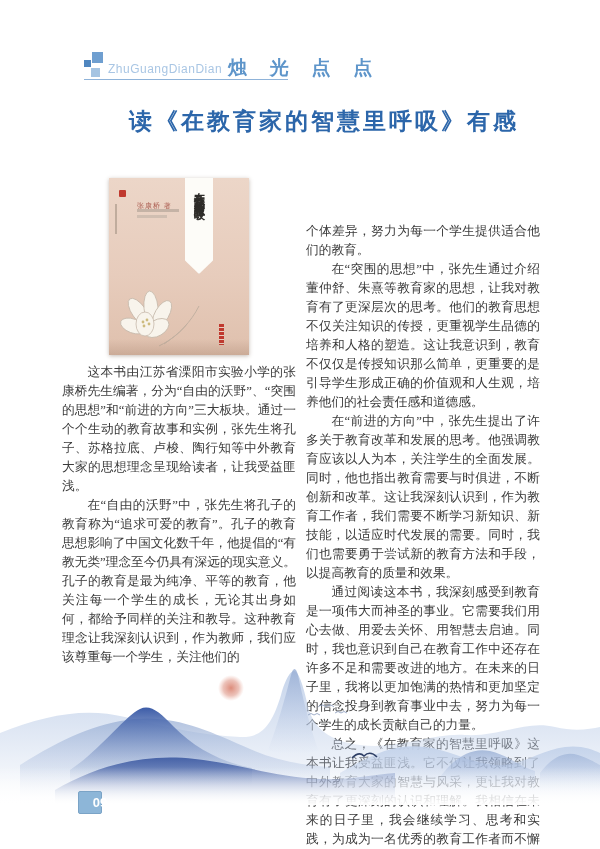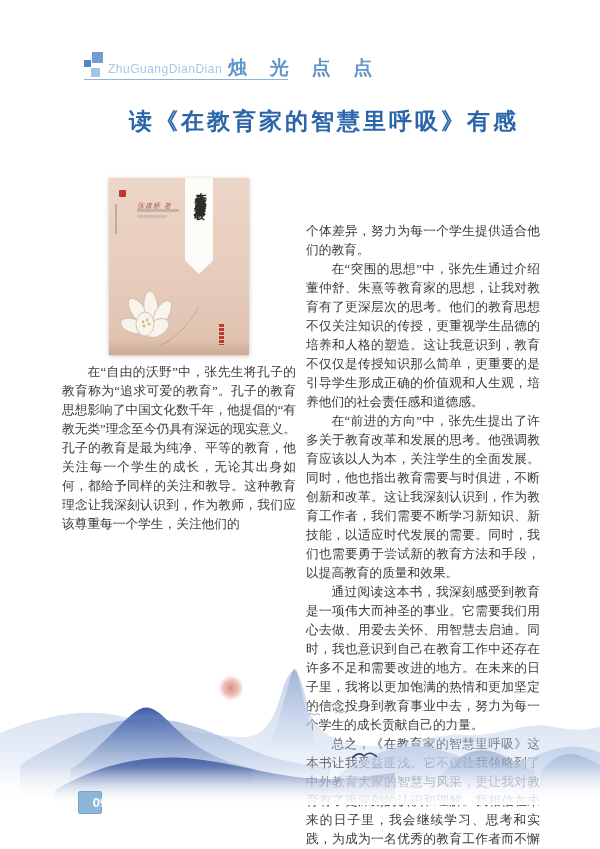--- a/index.html
+++ b/index.html
@@ -49,21 +49,20 @@
   .col { width:234px; font-size:12.7px; line-height:19px; color:#3a3a3a;
          text-align:justify; }
   .col p { text-indent:2em; }
   .col p.no-indent { text-indent:0;margin-top:45px; }
 
   
   .book {
     position:relative; width:140px; height:177px; margin:1px auto 8px auto;
     background:linear-gradient(180deg,#ecd6c8 0%,#e7ccbc 55%,#dfc0ad 100%);
     box-shadow:0 1px 4px rgba(90,60,40,.35);
-    font-style:italic;
   }
   .book::after { 
     content:""; position:absolute; left:0; bottom:0; width:100%; height:16px;
     background:linear-gradient(180deg, rgba(150,115,95,0) 0%, rgba(150,115,95,.28) 100%);
   }
   .ribbon {
     position:absolute; left:76px; top:0; width:28px; height:96px;
     background:#fdfcf8;
     clip-path:polygon(0 0,100% 0,100% 86%,50% 100%,0 86%);
     box-shadow:0 1px 2px rgba(0,0,0,.15);
@@ -146,20 +145,21 @@
           <g fill="#cdbb7e">
             <circle cx="34" cy="48" r="1.4"></circle>
               <circle cx="38" cy="46" r="1.4"></circle>
             <circle cx="40" cy="50" r="1.4"></circle>
               <circle cx="35" cy="52" r="1.4"></circle>
           </g>
         </svg>
         <div class="pub-logo"></div>
       </div>
 
+      <p>这本书由江苏省溧阳市实验小学的张康桥先生编著，分为“自由的沃野”、“突围的思想”和“前进的方向”三大板块。通过一个个生动的教育故事和实例，张先生将孔子、苏格拉底、卢梭、陶行知等中外教育大家的思想理念呈现给读者，让我受益匪浅。</p>
       <p>在“自由的沃野”中，张先生将孔子的教育称为“追求可爱的教育”。孔子的教育思想影响了中国文化数千年，他提倡的“有教无类”理念至今仍具有深远的现实意义。孔子的教育是最为纯净、平等的教育，他关注每一个学生的成长，无论其出身如何，都给予同样的关注和教导。这种教育理念让我深刻认识到，作为教师，我们应该尊重每一个学生，关注他们的</p>
     </div>
 
     <div class="col">
       <p class="no-indent">个体差异，努力为每一个学生提供适合他们的教育。</p>
       <p>在“突围的思想”中，张先生通过介绍董仲舒、朱熹等教育家的思想，让我对教育有了更深层次的思考。他们的教育思想不仅关注知识的传授，更重视学生品德的培养和人格的塑造。这让我意识到，教育不仅仅是传授知识那么简单，更重要的是引导学生形成正确的价值观和人生观，培养他们的社会责任感和道德感。</p>
       <p>在“前进的方向”中，张先生提出了许多关于教育改革和发展的思考。他强调教育应该以人为本，关注学生的全面发展。同时，他也指出教育需要与时俱进，不断创新和改革。这让我深刻认识到，作为教育工作者，我们需要不断学习新知识、新技能，以适应时代发展的需要。同时，我们也需要勇于尝试新的教育方法和手段，以提高教育的质量和效果。</p>
       <p>通过阅读这本书，我深刻感受到教育是一项伟大而神圣的事业。它需要我们用心去做、用爱去关怀、用智慧去启迪。同时，我也意识到自己在教育工作中还存在许多不足和需要改进的地方。在未来的日子里，我将以更加饱满的热情和更加坚定的信念投身到教育事业中去，努力为每一个学生的成长贡献自己的力量。</p>
       <p>总之，《在教育家的智慧里呼吸》这本书让我受益匪浅。它不仅让我领略到了中外教育大家的智慧与风采，更让我对教育有了更深刻的认识和理解。我相信在未来的日子里，我会继续学习、思考和实践，为成为一名优秀的教育工作者而不懈努力。</p>
     </div>

